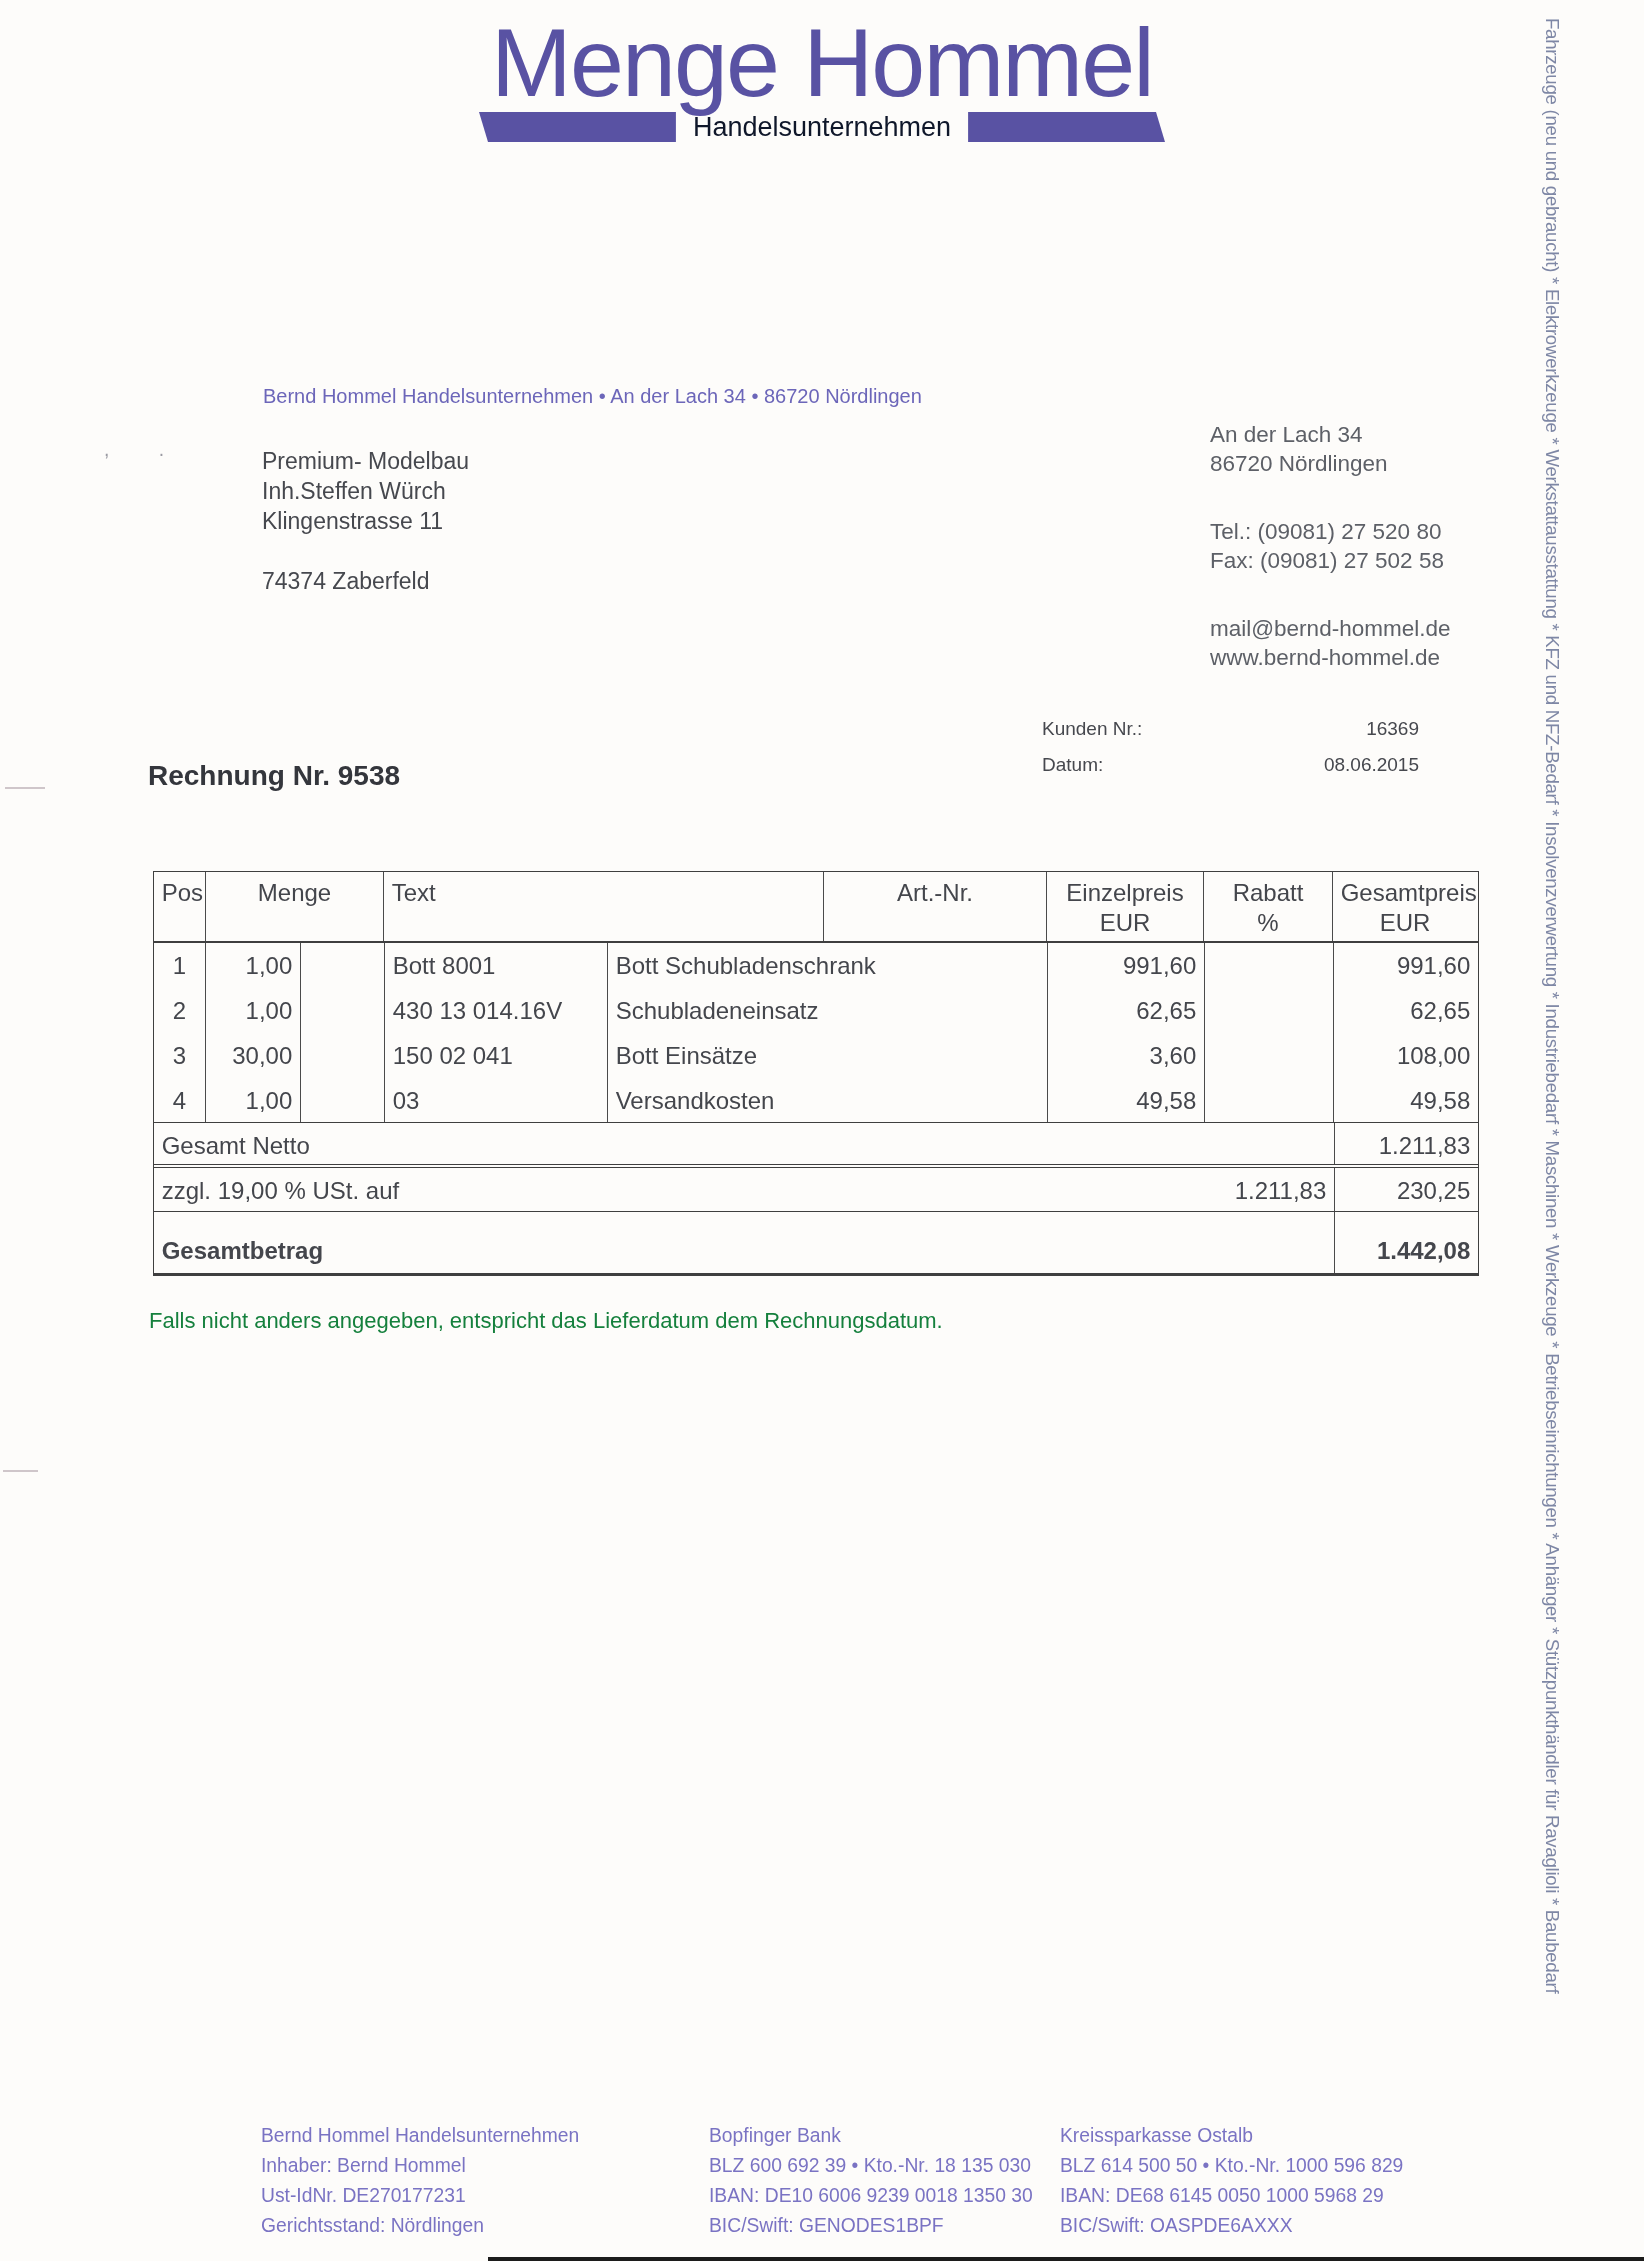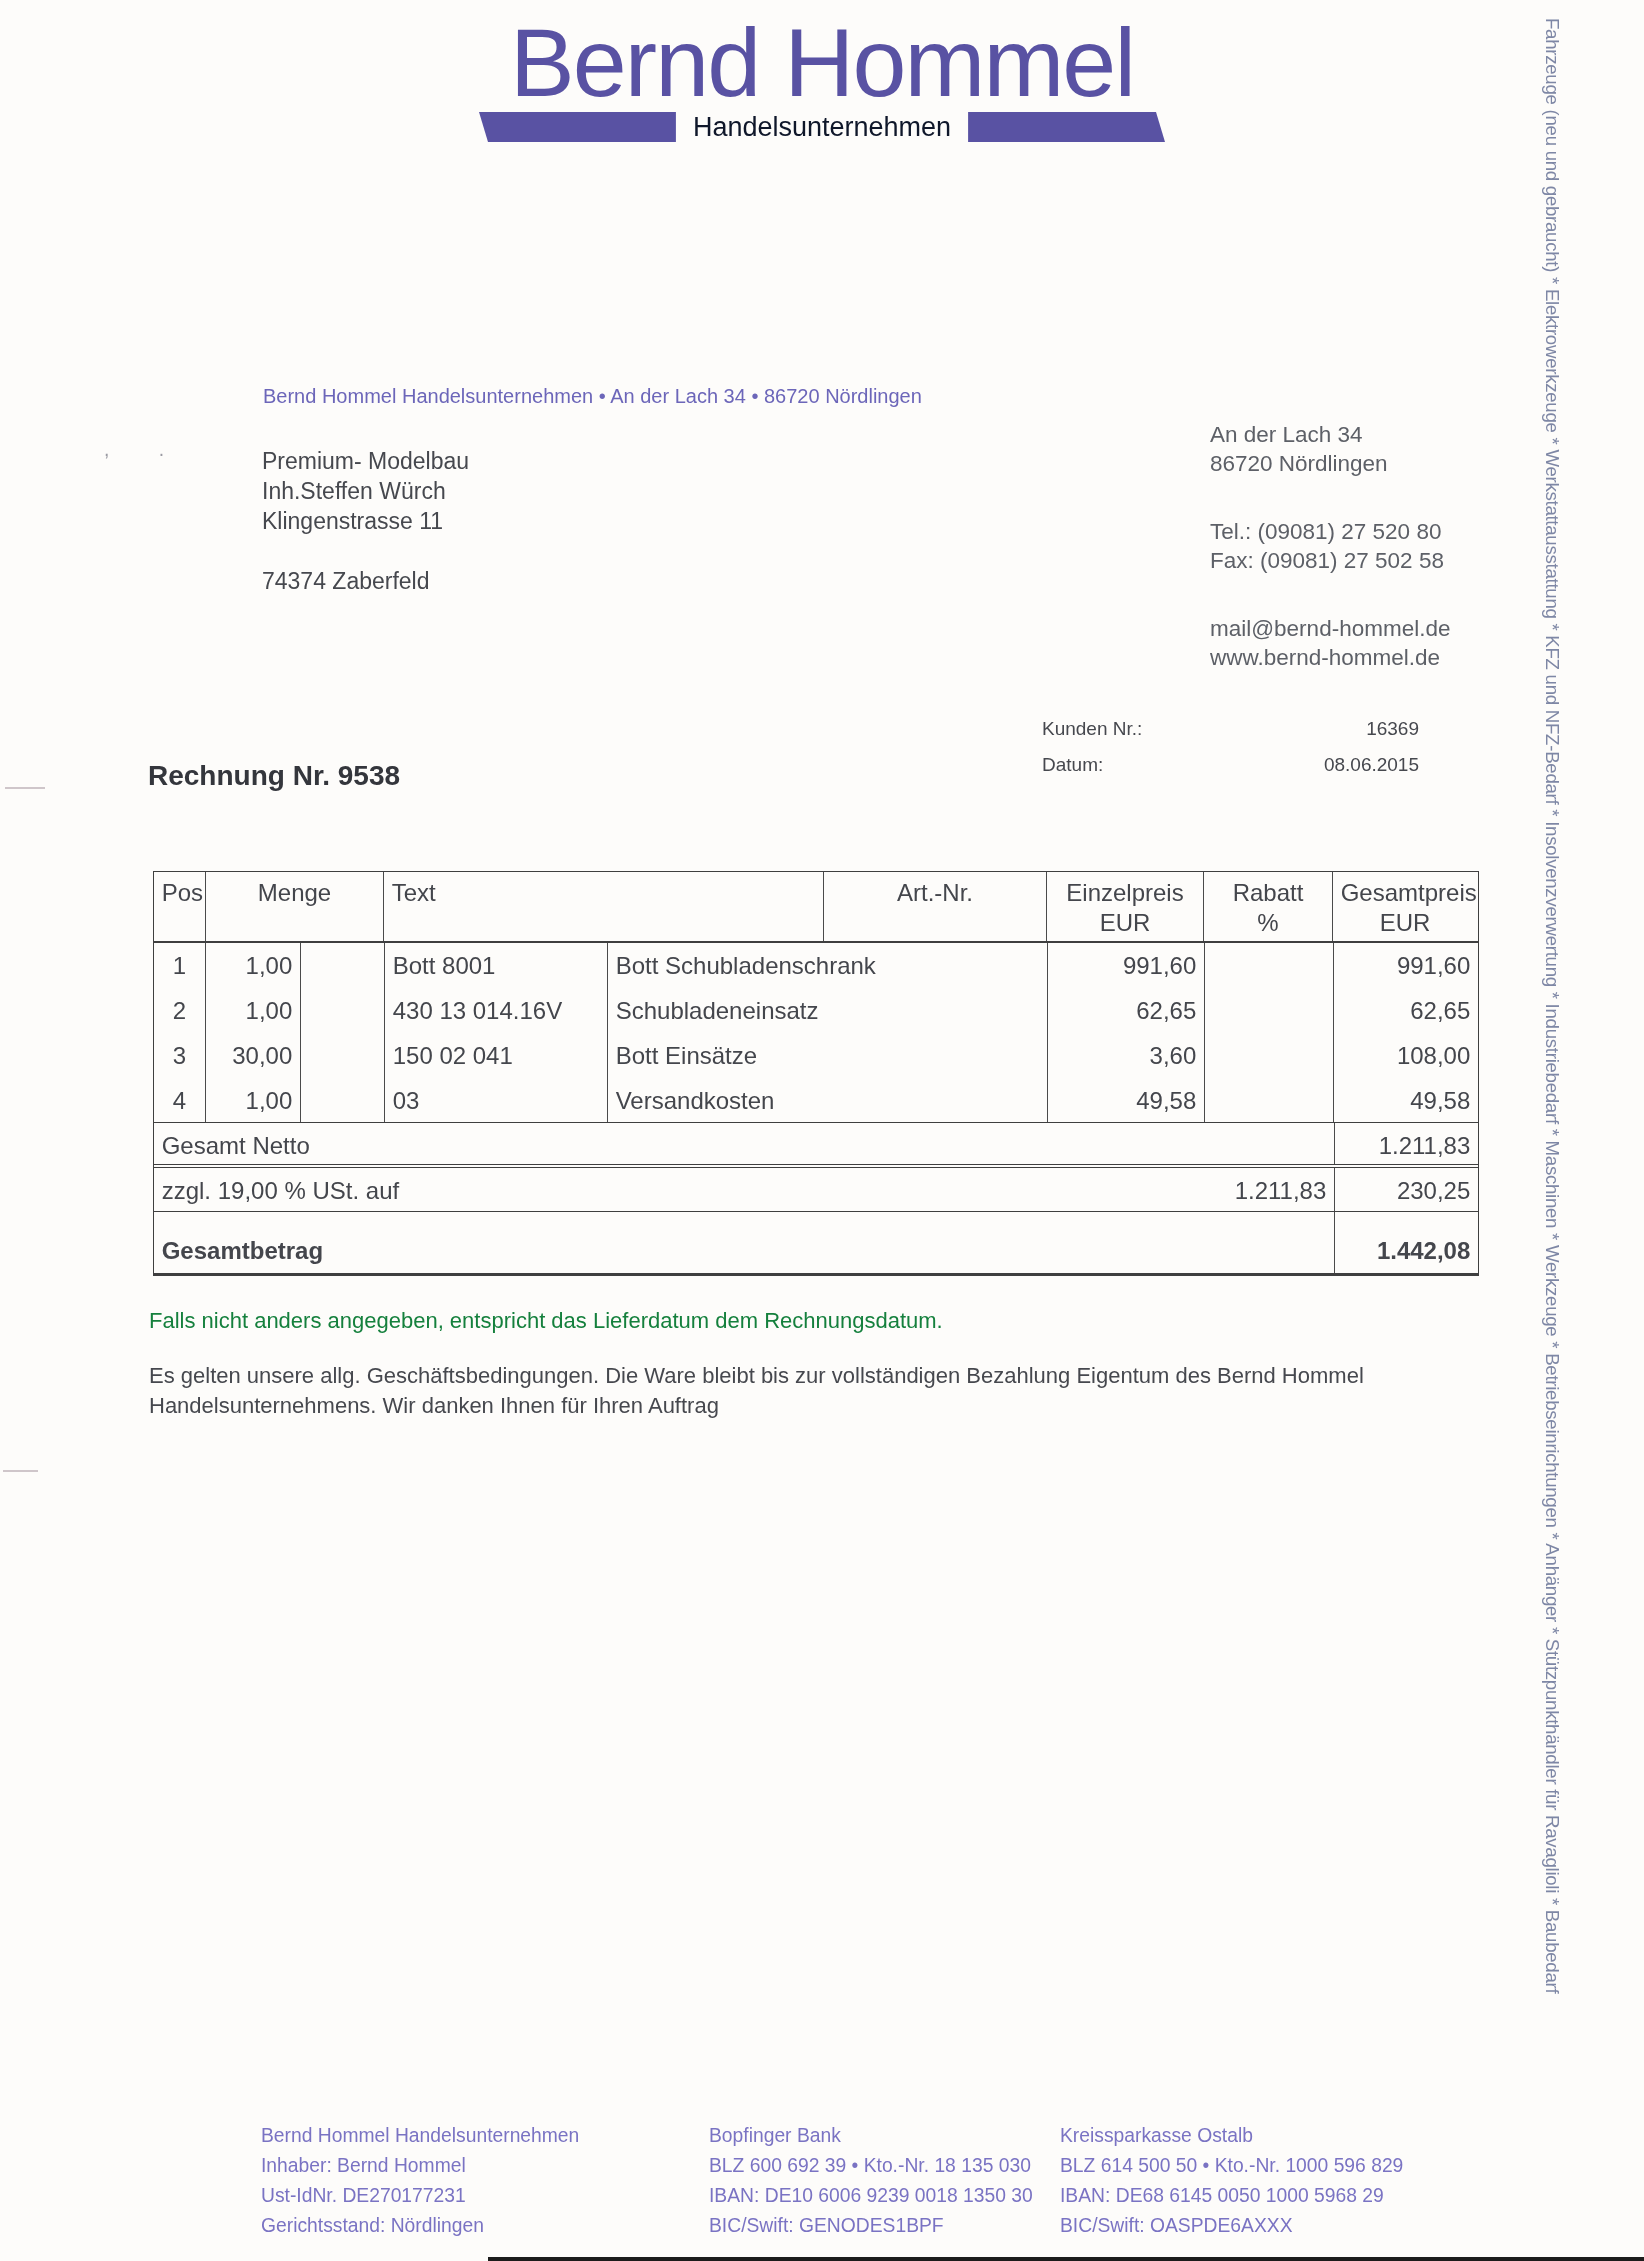--- a/index.html
+++ b/index.html
@@ -93,21 +93,21 @@
   #fold2{left:2.6px;top:1470px;width:35px;}
   #pen-marks{position:absolute;left:104px;top:439px;font-size:19.3px;color:#9a9aa2;letter-spacing:22px;}
   #bottom-strip{position:absolute;left:488px;bottom:0;width:1156px;height:4.5px;background:#1c1c1c;}
 </style>
 </head>
 <body>
 
 <div id="page">
 
   <div id="logo">
-    <div class="title">Bernd Hommel</div>
+    <div class="title">Menge Hommel</div>
     <div class="banner">
       <div class="banner-block left"></div>
       <div class="banner-text">Handelsunternehmen</div>
       <div class="banner-block right"></div>
     </div>
   </div>
 
   <div id="side-text">Fahrzeuge (neu und gebraucht) * Elektrowerkzeuge * Werkstattausstattung * KFZ und NFZ-Bedarf * Insolvenzverwertung * Industriebedarf * Maschinen * Werkzeuge * Betriebseinrichtungen * Anhänger * Stützpunkthändler für Ravaglioli * Baubedarf</div>
 
   <div id="sender-line">Bernd Hommel Handelsunternehmen • An der Lach 34 • 86720 Nördlingen</div>
@@ -222,21 +222,20 @@
 
     <div class="trow trow-total">
       <div class="tot-label">
         <span>Gesamtbetrag</span>
       </div>
       <div class="tcell w-gp b-l">1.442,08</div>
     </div>
   </div>
 
   <div id="note1">Falls nicht anders angegeben, entspricht das Lieferdatum dem Rechnungsdatum.</div>
-  <div id="note2">Es gelten unsere allg. Geschäftsbedingungen. Die Ware bleibt bis zur vollständigen Bezahlung Eigentum des Bernd Hommel Handelsunternehmens. Wir danken Ihnen für Ihren Auftrag</div>
 
   <div id="footer-col1" class="footer-col">
     <div>Bernd Hommel Handelsunternehmen</div>
     <div>Inhaber: Bernd Hommel</div>
     <div>Ust-IdNr. DE270177231</div>
     <div>Gerichtsstand: Nördlingen</div>
   </div>
   <div id="footer-col2" class="footer-col">
     <div>Bopfinger Bank</div>
     <div>BLZ 600 692 39 • Kto.-Nr. 18 135 030</div>

